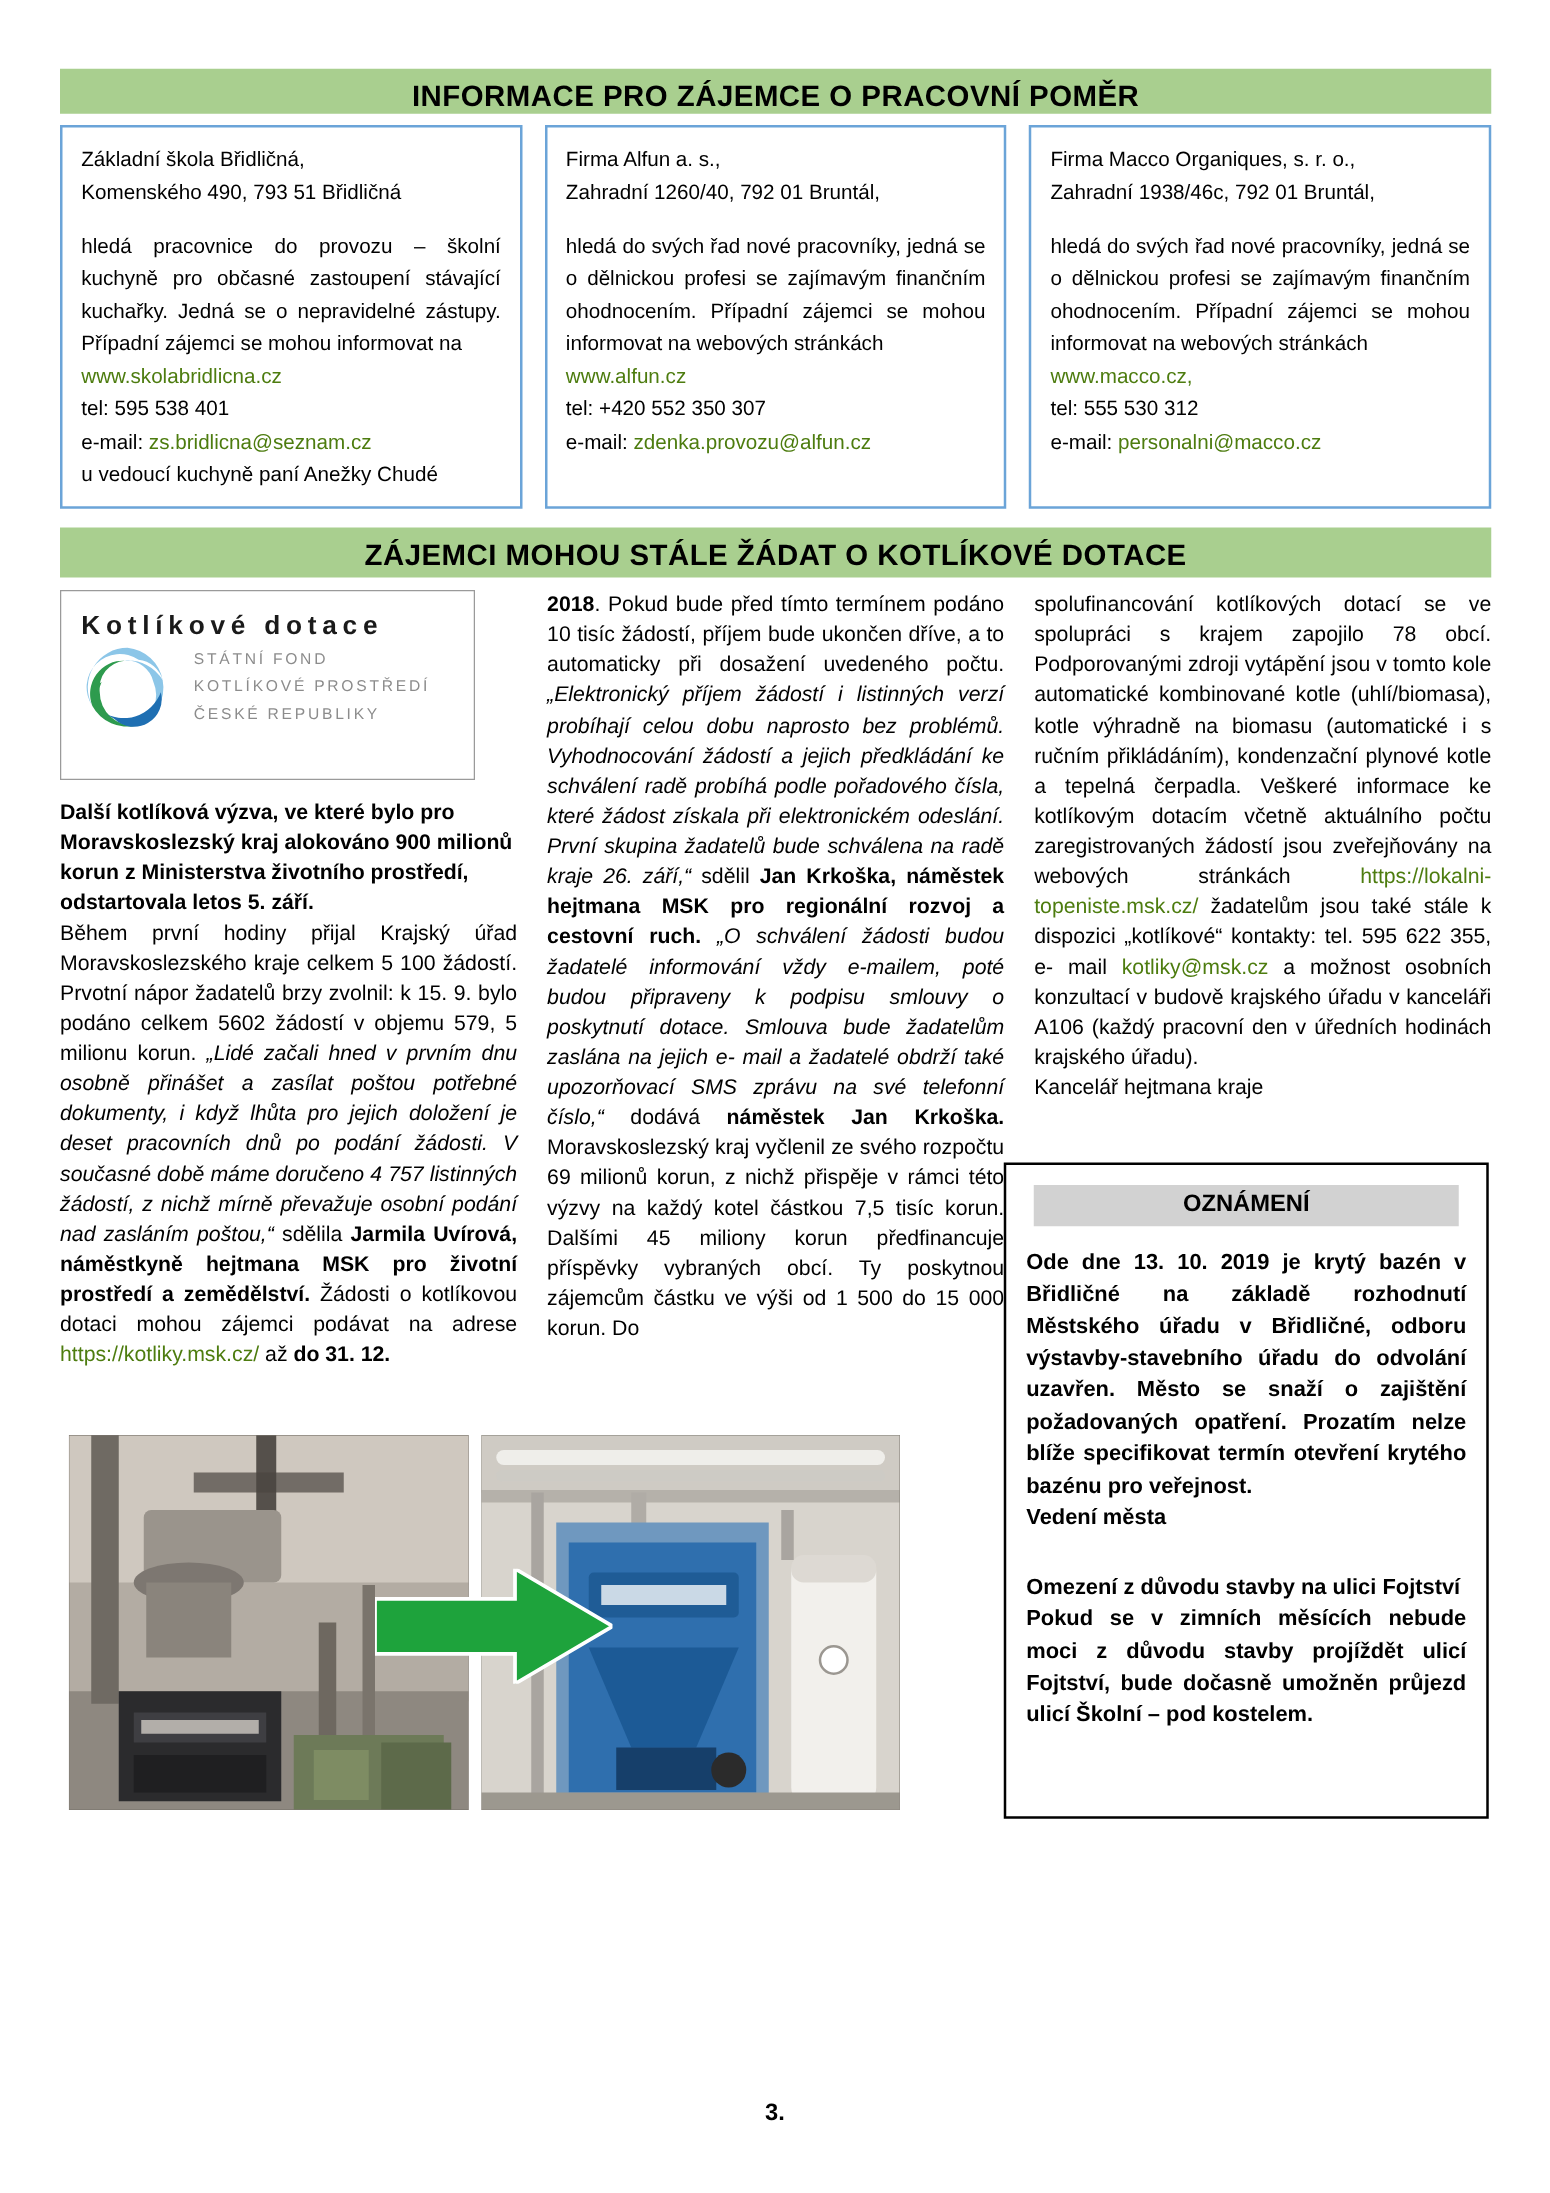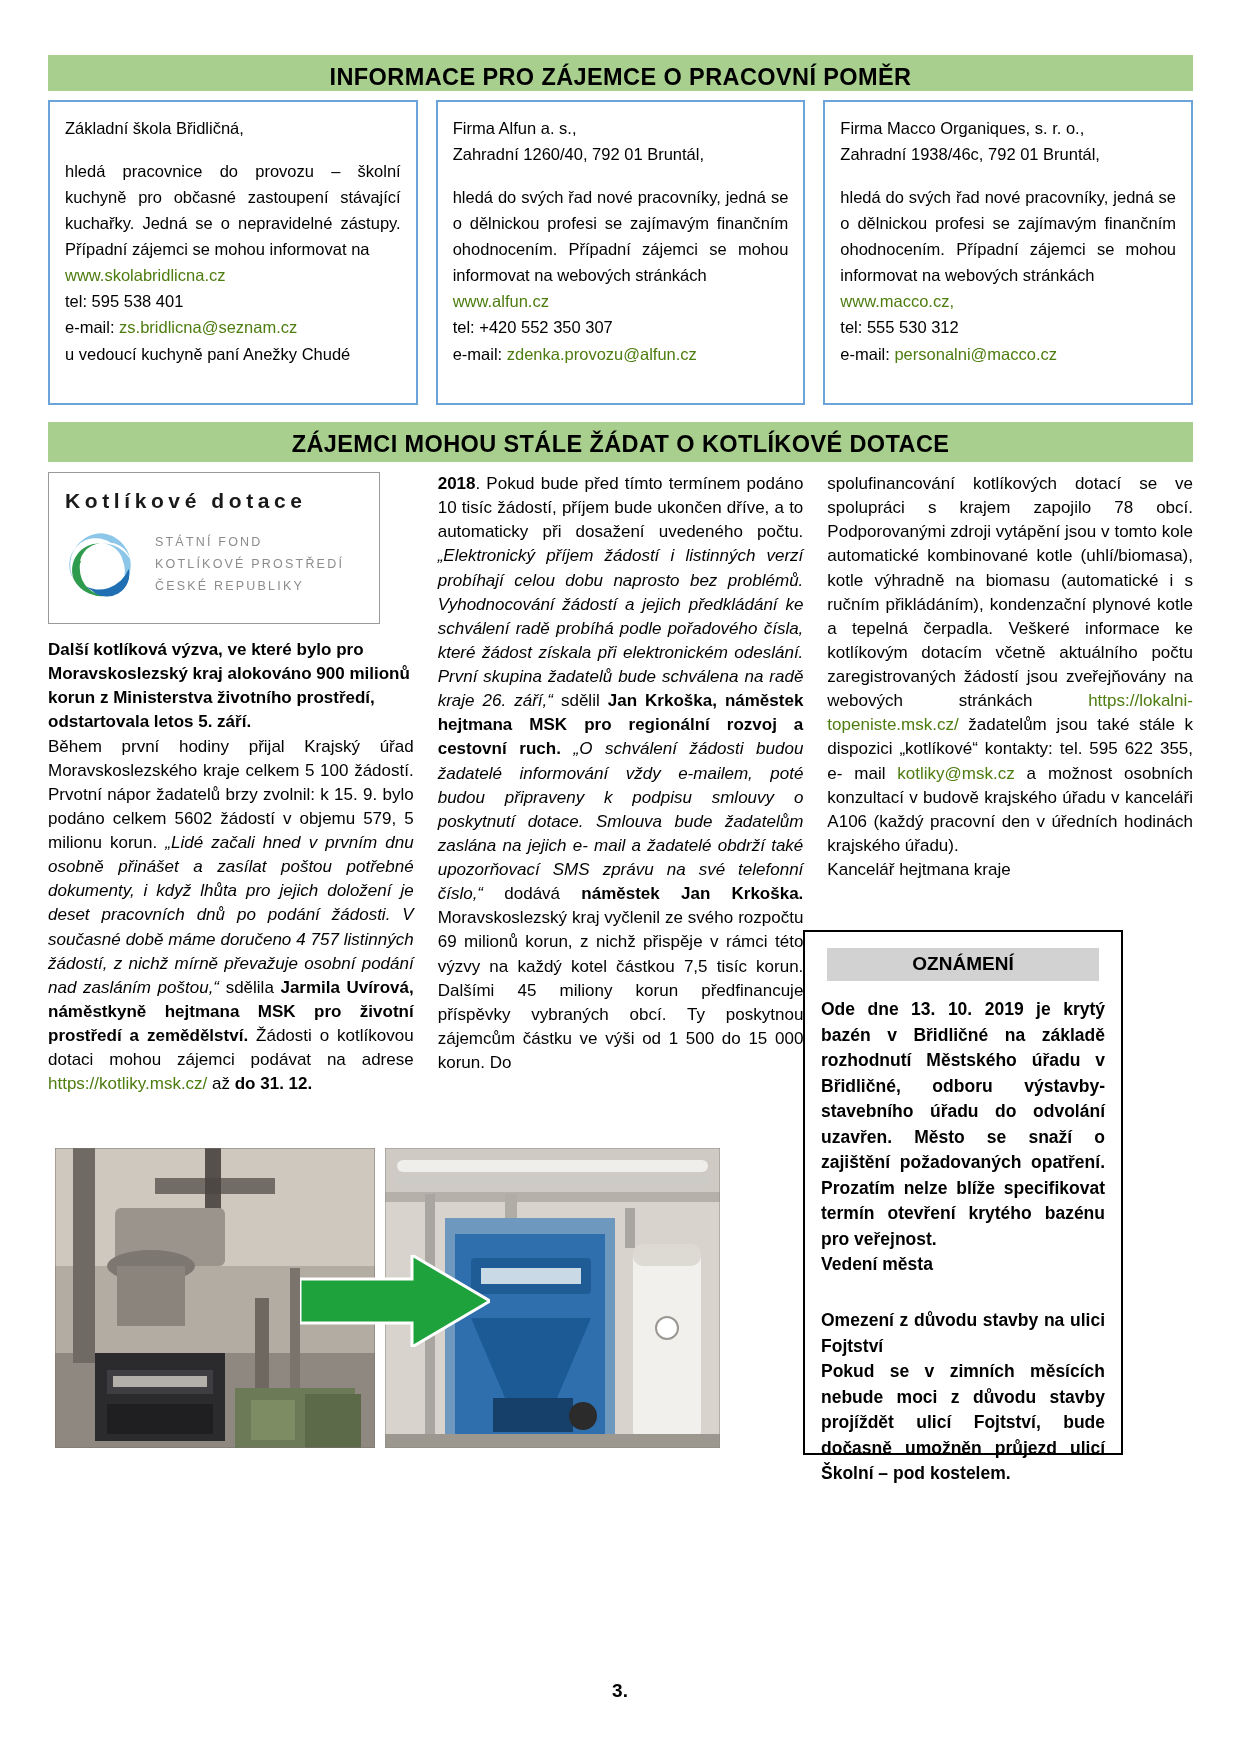--- a/index.html
+++ b/index.html
@@ -107,37 +107,37 @@
     padding: 16px 14px 10px 16px;
     margin-bottom: 14px;
     background: #fff;
   }
   .logo-title {
     font-weight: bold;
     font-size: 21px;
     letter-spacing: 4.6px;
     color: #1a1a1a;
     white-space: nowrap;
-    margin-bottom: 15px;
+    margin-bottom: 0;
   }
   .logo-row { display: flex; align-items: center; gap: 16px; }
   .logo-mark { width: 74px; height: 74px; flex: 0 0 74px; }
   .logo-lines {
     font-size: 12.5px;
     letter-spacing: 2.2px;
     color: #8c8c8c;
     line-height: 1.75;
     white-space: nowrap;
   }
 
   
   .notice-box {
     position: absolute;
     left: 803px; top: 930px;
-    width: 320px;
+    width: 388px;
     height: 525px;
     border: 2px solid #000;
     box-sizing: border-box;
     padding: 14px 16px 12px 16px;
     background: #fff;
   }
   .notice-title {
     background: #d2d2d2;
     text-align: center;
     font-weight: bold;
@@ -189,20 +189,21 @@
 <body>
 
 <div class="page">
 
   <div id="band-jobs" class="band">INFORMACE PRO ZÁJEMCE O PRACOVNÍ POMĚR</div>
 
   <div class="jobs-row">
 
     <div class="job-box">
       <div class="job-head">Základní škola Břidličná,</div>
+      <div class="job-head">Komenského 490, 793 51 Břidličná</div>
       <div class="job-gap"></div>
       <div class="job-body">hledá pracovnice do provozu – školní kuchyně pro občasné zastoupení stávající kuchařky. Jedná se o nepravidelné zástupy. Případní zájemci se mohou informovat na</div>
       <div class="link-green">www.skolabridlicna.cz</div>
       <div>tel: 595 538 401</div>
       <div><span>e-mail: </span><span class="link-green">zs.bridlicna@seznam.cz</span></div>
       <div>u vedoucí kuchyně paní Anežky Chudé</div>
     </div>
 
     <div class="job-box">
       <div class="job-head">Firma Alfun a. s.,</div>

